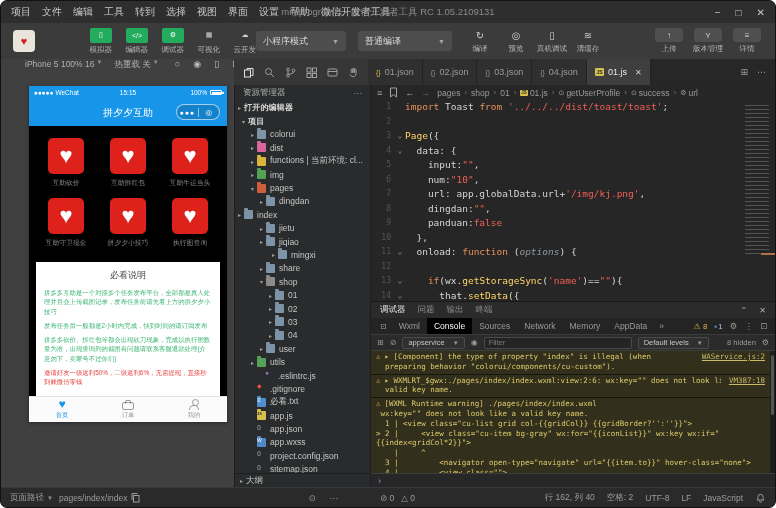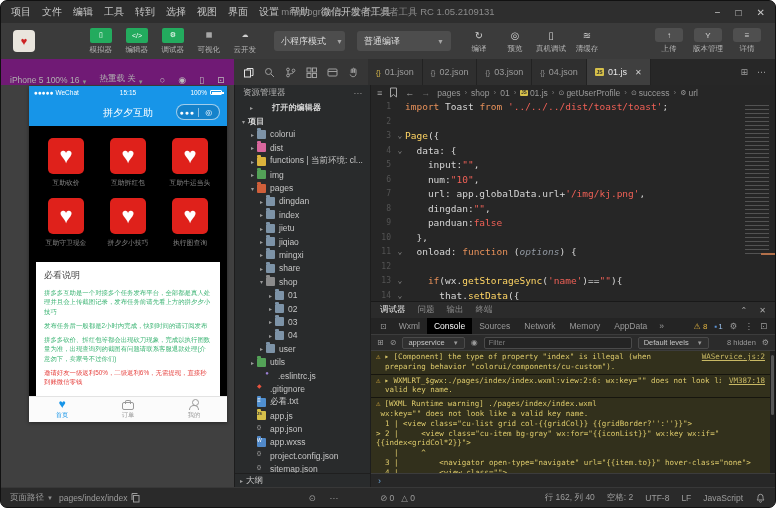--- a/index.html
+++ b/index.html
@@ -14,31 +14,31 @@
   .toolbar{position:absolute;left:0;top:22px;right:0;height:36px;background:#3b3b3b;display:flex;align-items:center}
   .avatar{width:22px;height:22px;border-radius:4px;background:#e9e5dd;margin-left:12px;position:relative;overflow:hidden}
   .avatar span{position:absolute;inset:0;text-align:center;line-height:22px;font-size:11px;color:#c22}
   .modules{display:flex;gap:3px;margin-left:44px}
   .module{width:33px;display:flex;flex-direction:column;align-items:flex-end}
   .mico{width:22px;height:15px;border-radius:2px;display:flex;align-items:center;justify-content:center;font-size:7px;color:#cfcfcf}
   .module.on .mico{background:#23ab5e;color:#fff}
   .mlabel{font-size:7.5px;color:#b5b5b5;margin-top:2px;white-space:nowrap}
   .sel{height:20px;background:#4d4d4d;border-radius:3px;color:#ddd;font-size:9px;padding:0 7px;display:flex;align-items:center;white-space:nowrap}
   .sel .car{margin-left:auto;color:#a5a5a5;font-size:7px;padding-left:10px}
-  .sel.mode{width:71px;margin-left:18px}
+  .sel.mode{width:90px;}
   .sel.compile{width:94px;margin-left:12px}
   .actions{display:flex;gap:4px;margin-left:12px}
   .action{min-width:32px;display:flex;flex-direction:column;align-items:center}
   .aico{height:13px;font-size:10px;color:#cfcfcf;line-height:13px}
   .right-actions{margin-left:auto;margin-right:14px;display:flex;gap:10px}
   .raction{display:flex;flex-direction:column;align-items:center}
   .rico{width:28px;height:14px;background:#4f4f4f;border-radius:3px;display:flex;align-items:center;justify-content:center;color:#d5d5d5;font-size:8px}
   
   .subbar{position:absolute;left:0;top:58px;right:0;height:26px;display:flex}
-  .sim-ctrl{width:233px;background:#701a75;display:flex;align-items:flex-end;font-size:8.5px;color:#b0b0b0;padding:0 9px;white-space:nowrap}
+  .sim-ctrl{width:233px;background:#404040;display:flex;align-items:flex-start;font-size:8.5px;color:#b0b0b0;padding:0 24px;white-space:nowrap}
   .sim-ctrl .car{font-size:6px;margin:0 4px 0 2px;color:#8f8f8f}
   .sim-icons{display:flex;gap:13px;margin-left:12px;color:#bdbdbd;font-size:9px}
   .activity{width:134px;background:#363636;display:flex;align-items:center;justify-content:space-between;padding:0 9px}
   .activity svg{display:block}
   .tabstrip{flex:1;background:#272727;display:flex;align-items:stretch}
   .etab{display:flex;align-items:center;gap:4px;padding:0 8px;font-size:9px;color:#9b9b9b;background:#2f2f2f;border-right:1px solid #222;white-space:nowrap}
   .etab.on{background:#3f3f3f;color:#e8e8e8}
   .ticon{font-size:7px;color:#8f8f8f}
   .ticon.i-json-y{color:#d8b84a}
   .ticon.i-js{background:#d6c04a;color:#2b2b2b;font-size:5px;font-weight:bold;padding:1px 1.5px;border-radius:1px}
@@ -57,21 +57,21 @@
   .p-title{color:#fff;font-size:10px}
   .capsule{position:absolute;right:7px;top:5px;width:44px;height:16px;border:1px solid rgba(255,255,255,.6);background:rgba(0,0,0,.12);border-radius:8px;display:flex;align-items:center;color:#fff;font-size:7px}
   .capsule .dots{flex:1;text-align:center;letter-spacing:1px}
   .capsule .div{width:1px;height:9px;background:rgba(255,255,255,.5)}
   .capsule .circ{flex:1;text-align:center;font-size:8px}
   .p-grid{display:grid;grid-template-columns:1fr 1fr 1fr;row-gap:10px;padding:12px 6px 10px 6px}
   .p-cell{display:flex;flex-direction:column;align-items:center}
   .p-heart{width:36px;height:36px;background:#df211b;border-radius:5px;display:flex;align-items:center;justify-content:center;color:#fff;font-size:22px;line-height:36px}
   .p-cell-label{font-size:6.8px;color:#828282;margin-top:4px;white-space:nowrap}
   .p-notice{background:#fff;margin:4px 7px 0 7px;flex:1;padding:7px 8px;overflow:hidden}
-  .p-notice-title{font-size:9px;color:#444;margin-bottom:6px}
+  .p-notice-title{text-align:center;font-size:9px;color:#444;margin-bottom:6px}
   .p-para{font-size:6.4px;line-height:1.45;margin-bottom:5px}
   .p-para.green{color:#3eb575}
   .p-para.red{color:#e64340}
   .p-tabbar{height:26px;background:#fbfbfb;border-top:1px solid #e3e3e3;display:flex}
   .p-tab{flex:1;display:flex;flex-direction:column;align-items:center;justify-content:center}
   .p-tab-label{font-size:6.3px;color:#9a9a9a;margin-top:1px}
   .p-tab.on .p-tab-label{color:#1795e8}
   .tab-ico{width:14px;height:11px;position:relative}
   .tab-ico.i-home-heart::before{content:"♥";position:absolute;left:0;right:0;text-align:center;color:#1795e8;font-size:12px;line-height:11px}
   .tab-ico.i-orders::before{content:"";position:absolute;left:1px;right:1px;top:3px;bottom:0;border:1px solid #9a9a9a;border-radius:2px}
@@ -431,21 +431,21 @@
     </div>
   </div>
 
   <div class="explorer">
     <div class="exp-head">
       <span>资源管理器</span>
       <span class="more">⋯</span>
     </div>
     <div>
 
-        <div class="trow sec" style="padding-left: 12px; gap: 16px;">
+        <div class="trow sec" style="padding-left: 0;">
           <span class="arr">▸</span>
 
           <span>打开的编辑器</span>
         </div>
 
         <div class="trow sec" style="padding-left: 4px;">
           <span class="arr">▾</span>
 
           <span>项目</span>
         </div>
@@ -479,39 +479,39 @@
           <span class="fico ficon i-folder-red"></span>
           <span>pages</span>
         </div>
 
         <div class="trow" style="padding-left: 22px;">
           <span class="arr">▸</span>
           <span class="fico ficon i-folder-blue"></span>
           <span>dingdan</span>
         </div>
 
+        <div class="trow" style="">
+          <span class="arr">▸</span>
+          <span class="fico ficon i-folder-blue"></span>
+          <span>index</span>
+        </div>
+
         <div class="trow" style="padding-left: 22px;">
           <span class="arr">▸</span>
           <span class="fico ficon i-folder-blue"></span>
-          <span>index</span>
+          <span>jietu</span>
         </div>
 
         <div class="trow" style="padding-left: 22px;">
           <span class="arr">▸</span>
           <span class="fico ficon i-folder-blue"></span>
-          <span>jietu</span>
-        </div>
-
-        <div class="trow" style="padding-left: 22px;">
-          <span class="arr">▸</span>
-          <span class="fico ficon i-folder-blue"></span>
           <span>jiqiao</span>
         </div>
 
-        <div class="trow" style="padding-left: 22px;">
+        <div class="trow" style="padding-left: 34px;">
           <span class="arr">▸</span>
           <span class="fico ficon i-folder-blue"></span>
           <span>mingxi</span>
         </div>
 
         <div class="trow" style="padding-left: 22px;">
           <span class="arr">▸</span>
           <span class="fico ficon i-folder-blue"></span>
           <span>share</span>
         </div>

